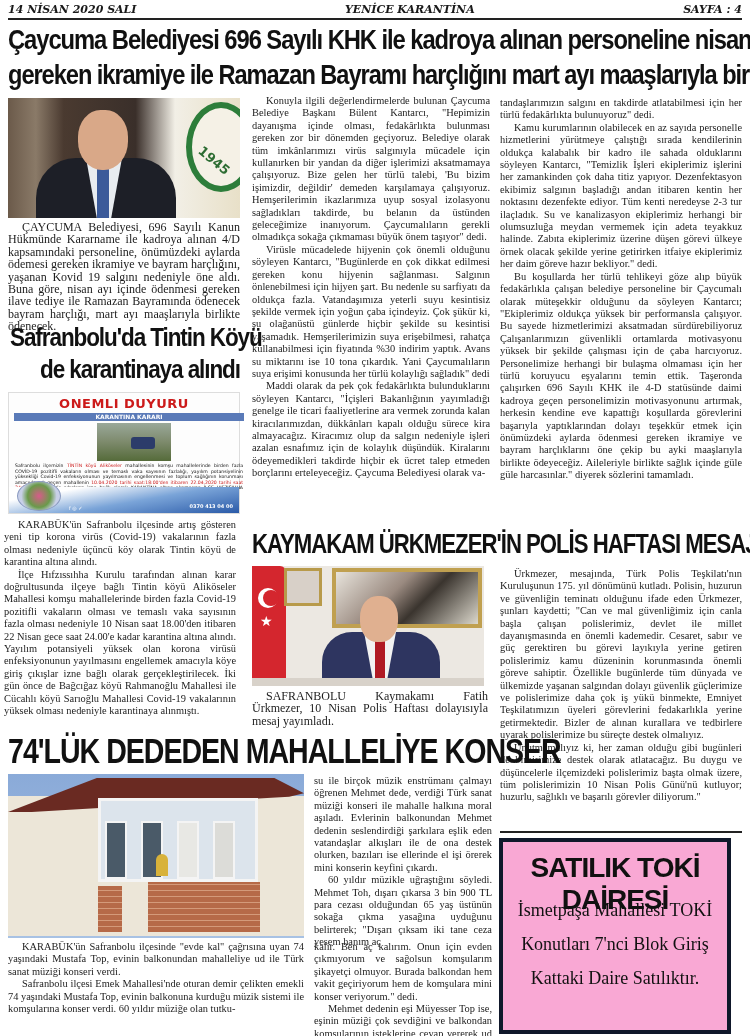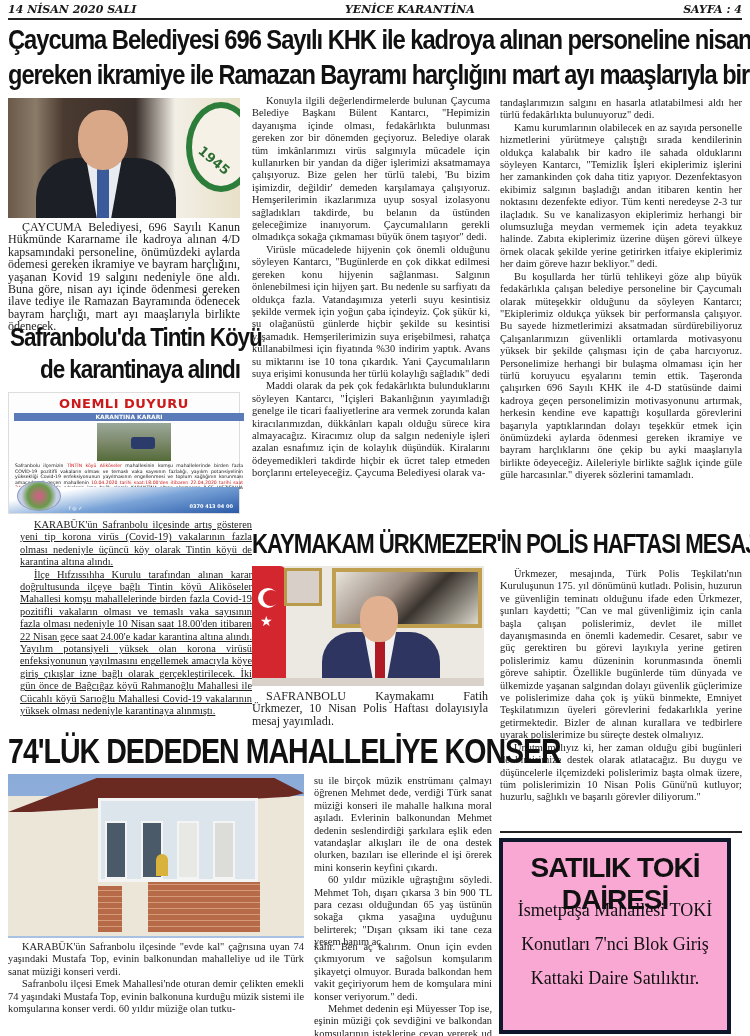--- a/index.html
+++ b/index.html
@@ -106,32 +106,32 @@
   <div class="pic"></div>
   <div class="txt">
     <span>Safranbolu ilçemizin </span><span class="red">TİNTİN köyü Aliköseler</span><span> mahallesinin komşu mahallelerinde birden fazla COVİD-19 pozitifli vakaların olması ve temaslı vaka sayısının fazlalığı, yayılım potansiyelinin yüksekliği Covid-19 enfeksiyonunun yayılmasının engellenmesi ve toplum sağlığının korunması amacıyla adı geçen mahallenin </span><span class="red">10.04.2020 tarihi saat:18:00'den itibaren 22.04.2020 tarihi saat 24:00'e kadar</span><span> giriş çıkışların izne bağlı olarak KARANTİNA altına alınmasına İLÇE HIFZISIHHA KURULU Kararı ile karar verilmiştir.</span>
   </div>
   <div class="footer"></div>
   <div class="logo"></div>
   <div class="social">f ◎ ✓</div>
   <div class="phone">0370 413 04 00</div>
 </div>
 
-<div class="body-text" style="left:20px; top:519px; width:232px;text-decoration:underline;">
+<div class="body-text" style="left:4px; top:519px; width:232px;">
   <p>KARABÜK'ün Safranbolu ilçesinde artış gösteren yeni tip korona virüs (Covid-19) vakalarının fazla olması nedeniyle üçüncü köy olarak Tintin köyü de karantina altına alındı.</p>
   <p>İlçe Hıfzıssıhha Kurulu tarafından alınan karar doğrultusunda ilçeye bağlı Tintin köyü Aliköseler Mahallesi komşu mahallelerinde birden fazla Covid-19 pozitifli vakaların olması ve temaslı vaka sayısının fazla olması nedeniyle 10 Nisan saat 18.00'den itibaren 22 Nisan gece saat 24.00'e kadar karantina altına alındı. Yayılım potansiyeli yüksek olan korona virüsü enfeksiyonunun yayılmasını engellemek amacıyla köye giriş çıkışlar izne bağlı olarak gerçekleştirilecek. İki gün önce de Bağcığaz köyü Rahmanoğlu Mahallesi ile Cücahlı köyü Sarıoğlu Mahallesi Covid-19 vakalarının yüksek olması nedeniyle karantinaya alınmıştı.</p>
 </div>
 
 <div class="body-text" style="left:252px; top:95px; width:238px;">
   <p>Konuyla ilgili değerlendirmelerde bulunan Çaycuma Belediye Başkanı Bülent Kantarcı, "Hepimizin dayanışma içinde olması, fedakârlıkta bulunması gereken zor bir dönemden geçiyoruz. Belediye olarak tüm imkânlarımızı virüs salgınıyla mücadele için kullanırken bir yandan da diğer işlerimizi aksatmamaya çalışıyoruz. Bize gelen her türlü talebi, 'Bu bizim işimizdir, değildir' demeden karşılamaya çalışıyoruz. Hemşerilerimin ikazlarımıza uyup sosyal izolasyonu sağladıkları takdirde, bu belanın da üstünden geleceğimize inanıyorum. Çaycumalıların gerekli olmadıkça sokağa çıkmaması büyük önem taşıyor" dedi.</p>
   <p>Virüsle mücadelede hijyenin çok önemli olduğunu söyleyen Kantarcı, "Bugünlerde en çok dikkat edilmesi gereken konu hijyenin sağlanması. Salgının önlenebilmesi için hijyen şart. Bu nedenle su sarfiyatı da oldukça fazla. Vatandaşımıza yeterli suyu kesintisiz şekilde vermek için yoğun çaba içindeyiz. Çok şükür ki, şu olağanüstü günlerde hiçbir şekilde su kesintisi yaşamadık. Hemşerilerimizin suya erişebilmesi, rahatça kullanabilmesi için fiyatında %30 indirim yaptık. Avans su miktarını ise 10 tona çıkardık. Yani Çaycumalıların suya erişimi konusunda her türlü kolaylığı sağladık" dedi</p>
   <p>Maddi olarak da pek çok fedakârlıkta bulunduklarını söyleyen Kantarcı, "İçişleri Bakanlığının yayımladığı genelge ile ticari faaliyetlerine ara vermek zorunda kalan kiracılarımızdan, dükkânları kapalı olduğu sürece kira almayacağız. Kiracımız olup da salgın nedeniyle işleri azalan esnafımız için de kolaylık düşündük. Kiralarını ödeyemedikleri takdirde hiçbir ek ücret talep etmeden borçlarını erteleyeceğiz. Çaycuma Belediyesi olarak va-</p>
 </div>
 <div class="body-text" style="left:500px; top:97px; width:242px;">
-  <p style="text-indent:0">tandaşlarımızın salgını en hasarla atlatabilmesi aldı her türlü fedakârlıkta bulunuyoruz" dedi.</p>
+  <p style="text-indent:0">tandaşlarımızın salgını en takdirde atlatabilmesi için her türlü fedakârlıkta bulunuyoruz" dedi.</p>
   <p>Kamu kurumlarının olabilecek en az sayıda personelle hizmetlerini yürütmeye çalıştığı sırada kendilerinin oldukça kalabalık bir kadro ile sahada olduklarını söyleyen Kantarcı, "Temizlik İşleri ekiplerimiz işlerini her zamankinden çok daha titiz yapıyor. Dezenfektasyon ekibimiz salgının başladığı andan itibaren kentin her noktasını dezenfekte ediyor. Tüm kenti neredeyse 2-3 tur ilaçladık. Su ve kanalizasyon ekiplerimiz herhangi bir olumsuzluğa meydan vermemek için adeta teyakkuz halinde. Zabıta ekiplerimiz üzerine düşen görevi ülkeye örnek olacak şekilde yerine getirirken itfaiye ekiplerimiz her daim göreve hazır bekliyor." dedi.</p>
   <p>Bu koşullarda her türlü tehlikeyi göze alıp büyük fedakârlıkla çalışan belediye personeline bir Çaycumalı olarak müteşekkir olduğunu da söyleyen Kantarcı; "Ekiplerimiz oldukça yüksek bir performansla çalışıyor. Bu sayede hizmetlerimizi aksatmadan sürdürebiliyoruz Çalışanlarımızın güvenlikli ortamlarda motivasyonu yüksek bir şekilde çalışması için de çaba harcıyoruz. Personelimize herhangi bir bulaşma olmaması için her türlü koruyucu eşyalarını temin ettik. Taşeronda çalışırken 696 Sayılı KHK ile 4-D statüsünde daimi kadroya geçen personelimizin motivasyonunu artırmak, herkesin kendine eve kapattığı koşullarda görevlerini başarıyla yaptıklarından dolayı teşekkür etmek için önümüzdeki aylarda ödenmesi gereken ikramiye ve bayram harçlıklarını öne çekip bu ayki maaşlarıyla birlikte ödeyeceğiz. Aileleriyle birlikte sağlık içinde güle güle harcasınlar." diyerek sözlerini tamamladı.</p>
 </div>
 
 <div class="headline-xl" style="left:252px; top:528px; font-size:27px; transform:scale(0.82,1.05);">KAYMAKAM ÜRKMEZER'İN POLİS HAFTASI MESAJI</div>
 
 <div class="photo ph2" style="left:252px; top:566px; width:232px; height:120px;">
   <div class="flag">
       <div class="moon"></div>
       <div class="star">★</div>

